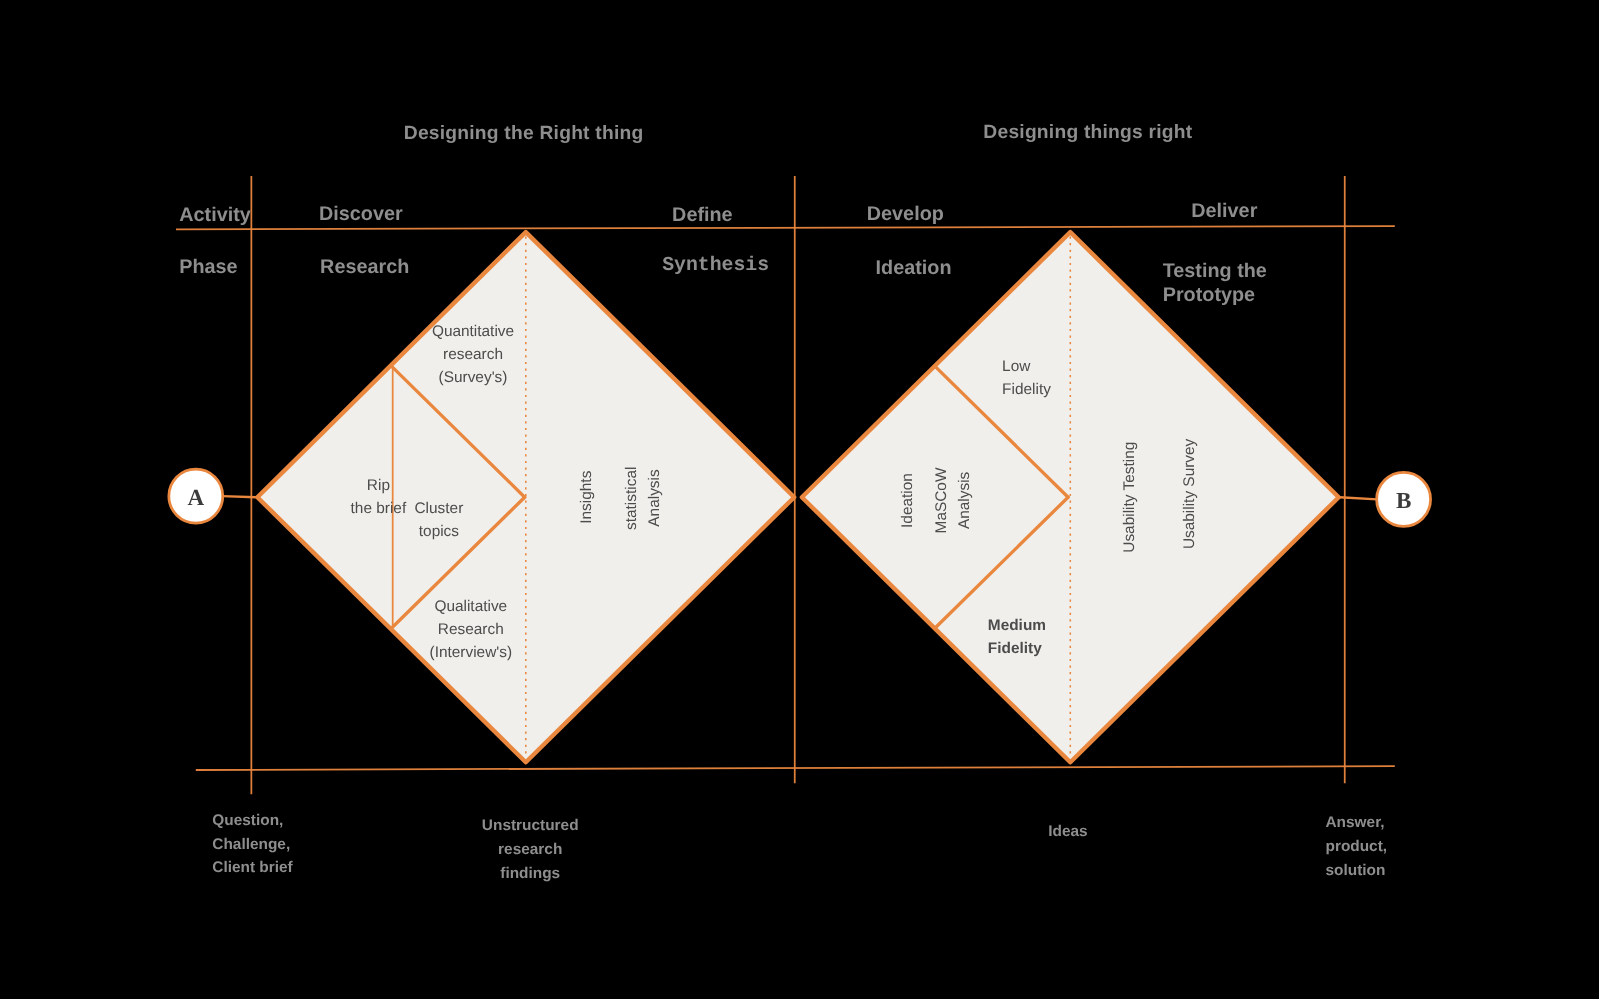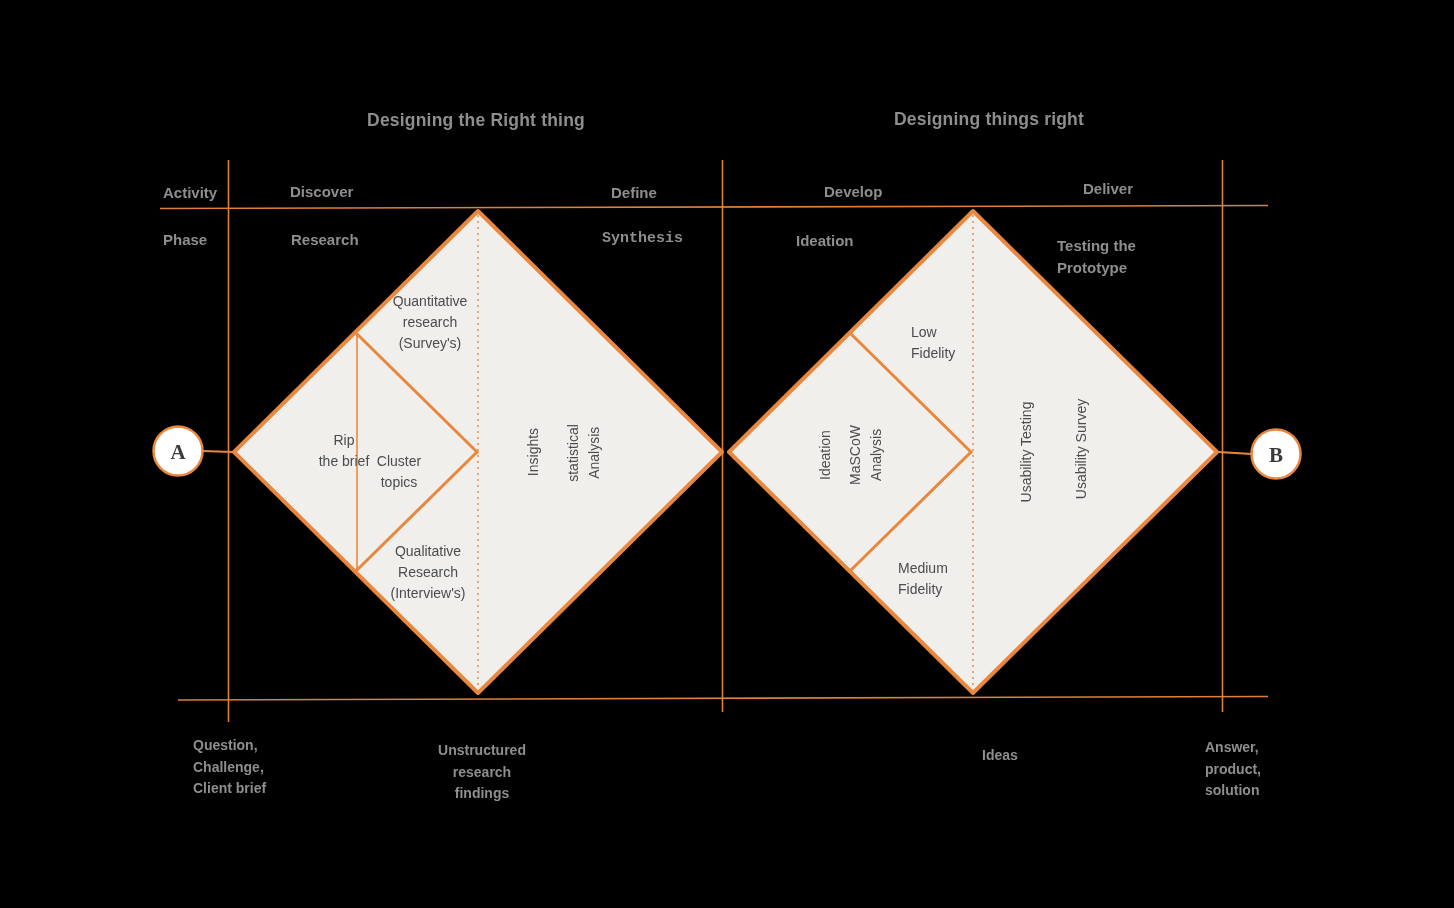--- a/index.html
+++ b/index.html
@@ -20,21 +20,21 @@
   .inner   { stroke: var(--accent); stroke-width: 3; fill: none; stroke-linecap: round; }
   .inner-thin { stroke: var(--accent); stroke-width: 1.6; fill: none; }
   .dotted  { stroke: var(--accent); stroke-width: 1.4; fill: none; stroke-dasharray: 2 4; }
   .node-circle { fill: var(--node_fill); stroke: var(--accent); stroke-width: 2.5; }
 
   
   .t {
     position: absolute;
     white-space: pre-line;
     font-weight: 700;
-    font-size: 15px;
+    font-size: 18px;
     line-height: 1.25;
     color: var(--outer_text);
   }
   .title { font-size: 17.5px; letter-spacing: .2px; }
   .bottom { font-size: 14px; line-height: 21.5px; }
   .d {
     color: var(--diagram_text);
     font-weight: 500;
     font-size: 14px;
     line-height: 21px;
@@ -86,21 +86,21 @@
   </svg>
 
   <div class="t title c" style="left:476px; top:121px;">Designing the Right thing</div>
   <div class="t title c" style="left:989px; top:120px;">Designing things right</div>
 
   <div class="t" style="left:163px; top:184px;">Activity</div>
   <div class="t" style="left:163px; top:231px;">Phase</div>
 
   <div class="t" style="left:290px; top:183px;">Discover</div>
   <div class="t" style="left:611px; top:184px;text-align:center;">Define</div>
-  <div class="t" style="left:812px; top:183px;padding-left:12px;">Develop</div>
+  <div class="t" style="left:776px; top:183px;padding-left:12px;">Develop</div>
   <div class="t" style="left:1083px; top:180px;">Deliver</div>
 
   <div class="t" style="left:291px; top:231px;">Research</div>
   <div class="t" style="left:602px; top:230px;font-family:Liberation Mono, monospace;">Synthesis</div>
   <div class="t" style="left:796px; top:232px;">Ideation</div>
   <div class="t" style="left:1057px; top:235px; line-height:22px;">Testing the
 Prototype</div>
 
   <div class="t d c" style="left:296px; top:451px;margin-left:48px;">Rip
 the brief</div>
@@ -114,32 +114,32 @@
 (Interview's)</div>
   <div class="t d rot" style="left:533px; top:452px;">Insights</div>
   <div class="t d rot" style="left:584px; top:453px;">statistical
 Analysis</div>
 
   <div class="t d rot" style="left:825px; top:455px;">Ideation</div>
   <div class="t d rot" style="left:866px; top:455px;">MaSCoW
 Analysis</div>
   <div class="t d" style="left:911px; top:322px;">Low
 Fidelity</div>
-  <div class="t d" style="left:898px; top:558px;">Medium
+  <div class="t d" style="left:898px; top:558px;font-weight:bold;">Medium
 Fidelity</div>
   <div class="t d rot" style="left:1026px; top:452px;">Usability Testing</div>
   <div class="t d rot" style="left:1081px; top:449px;">Usability Survey</div>
 
   <div class="t bottom" style="left:193px; top:735px;">Question,
 Challenge,
 Client brief</div>
   <div class="t bottom c" style="left:482px; top:772px;">Unstructured
 research
 findings</div>
-  <div class="t bottom" style="left:982px; top:745px;">Ideas</div>
+  <div class="t bottom" style="left:953px; top:745px;">Ideas</div>
   <div class="t bottom" style="left:1205px; top:737px;">Answer,
 product,
 solution</div>
 
   <div class="t node-letter c" style="left:178px; top:452px;">A</div>
   <div class="t node-letter c" style="left:1276px; top:455px;">B</div>
 
 </div>
 
 </body></html>

